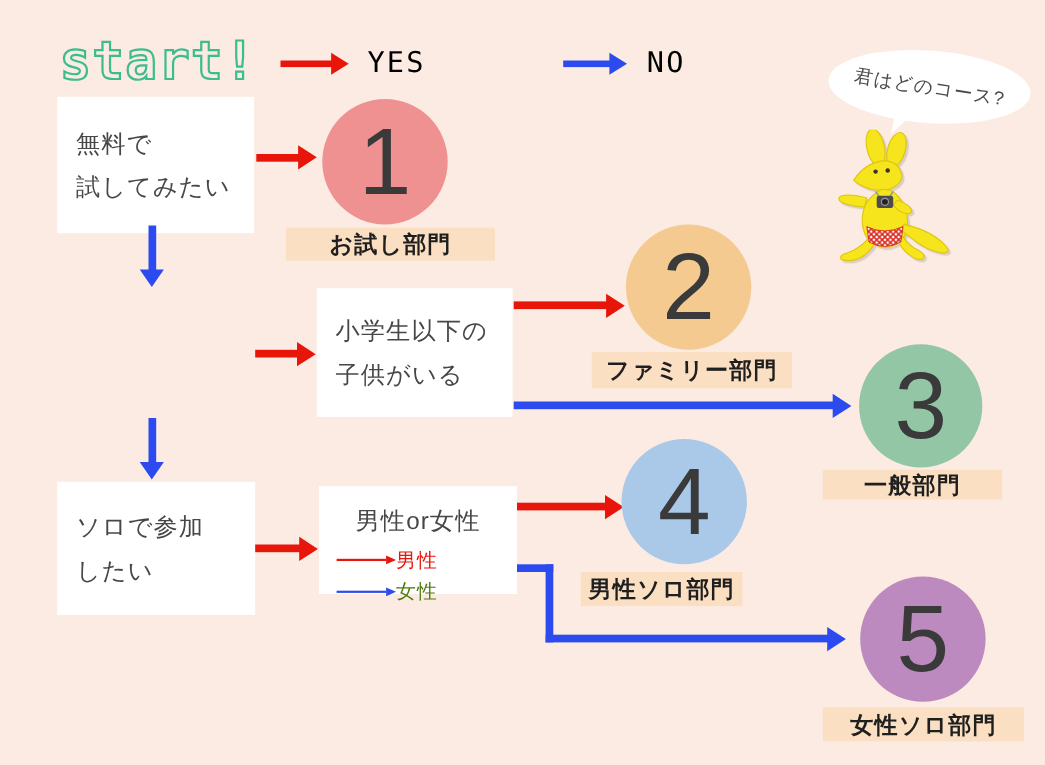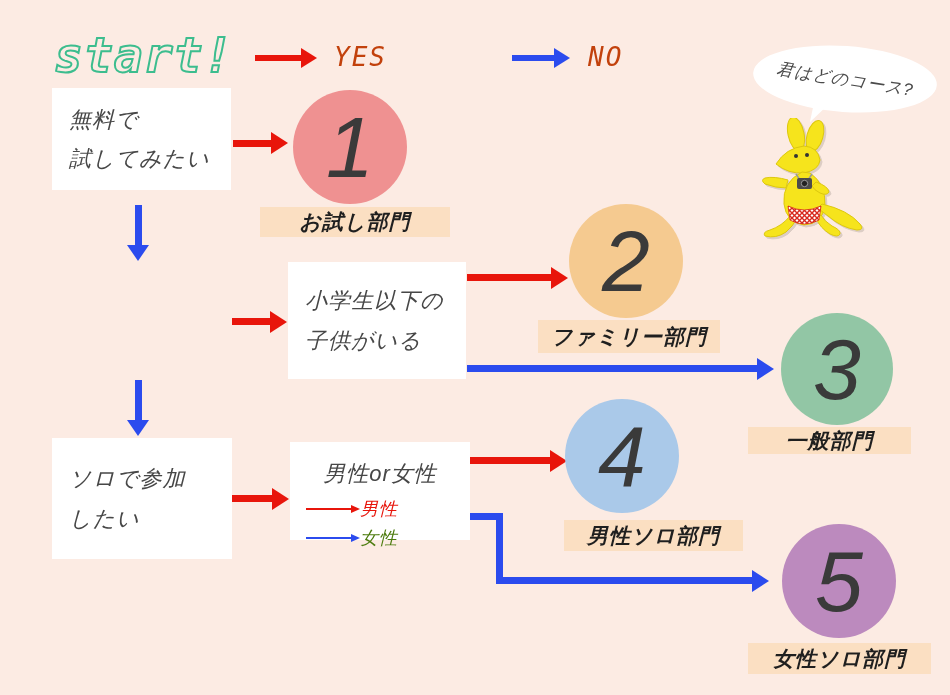--- a/index.html
+++ b/index.html
@@ -1,17 +1,17 @@
 <!DOCTYPE html>
 <html><head>
 <meta charset="utf-8">
 <style>
   html,body{margin:0;padding:0;}
   .canvas{position:relative;width:950px;height:695px;background:#fcebe3;overflow:hidden;
-          font-family:"Liberation Sans",sans-serif;font-style:italic;}
+          font-family:"Liberation Sans",sans-serif;}
   
   .qbox{position:absolute;background:#ffffff;box-sizing:border-box;color:#474747;
         font-size:22px;letter-spacing:1px;display:flex;flex-direction:column;
         justify-content:center;gap:16px;padding-left:17px;}
   .qline{line-height:1.05;white-space:nowrap;}
   .qbox-gender{position:absolute;background:#ffffff;box-sizing:border-box;color:#474747;
         padding-top:21px;font-size:22px;letter-spacing:1px;}
   .gender-title{text-align:center;line-height:1;}
   .gender-row{display:flex;align-items:center;margin-left:16px;height:22px;}
   .gender-row.first{margin-top:13px;}
@@ -39,21 +39,21 @@
   .tri-d{border-left:11px solid transparent;border-right:11px solid transparent;
          border-top:16px solid #2b4bee;}
   .mini-line{width:45px;height:2px;}
   .mini-tri{width:0;height:0;border-top:4px solid transparent;
          border-bottom:4px solid transparent;border-left:9px solid #000;}
   .mini-tri.red-t{border-left-color:#e8150b;}
   .mini-tri.blue-t{border-left-color:#2b4bee;}
   
   .start-svg{position:absolute;left:50px;top:22px;}
   .legend-label{position:absolute;font-family:"DejaVu Sans Mono",monospace;
-         font-size:26px;color:#c2410c;letter-spacing:2px;}
+         font-size:26px;color:#000000;letter-spacing:2px;}
   
   .bubble{position:absolute;background:#ffffff;border-radius:50%;display:flex;
           align-items:center;justify-content:center;transform:rotate(4deg);}
   .bubble-text{font-size:17px;color:#4a4a4a;letter-spacing:1px;transform:rotate(5deg);
           white-space:nowrap;}
   .bubble-tail{position:absolute;width:0;height:0;border-top:22px solid #ffffff;
           border-right:15px solid transparent;transform:rotate(12deg);}
   .mascot{position:absolute;filter:drop-shadow(2px 2px 0 rgba(160,150,140,.35));}
 </style>
 </head>
@@ -66,21 +66,21 @@
   </svg>
 
   <div class="line red-bg" style="left:255px;top:55px;width:48px;height:6px;"></div>
   <div class="tri tri-r-leg red-t" style="left:301px;top:48px;"></div>
   <div class="legend-label" style="left:334px;top:42px;">YES</div>
 
   <div class="line blue-bg" style="left:512px;top:55px;width:44px;height:6px;"></div>
   <div class="tri tri-r-leg blue-t" style="left:554px;top:48px;"></div>
   <div class="legend-label" style="left:588px;top:42px;">NO</div>
 
-  <div class="qbox" style="left:52px;top:88px;width:179px;height:102px;">
+  <div class="qbox" style="left:52px;top:88px;width:179px;height:124px;">
     <div class="qline">無料で</div>
     <div class="qline">試してみたい</div>
   </div>
 
 
   <div class="qbox" style="left:52px;top:438px;width:180px;height:121px;">
     <div class="qline">ソロで参加</div>
     <div class="qline">したい</div>
   </div>
 
@@ -144,21 +144,21 @@
   <div class="circle" style="left: 565px; top: 399px; width: 114px; height: 114px; background-color: rgb(170, 201, 233);">
     <span>4</span>
   </div>
   <div class="circle" style="left: 782px; top: 524px; width: 114px; height: 114px; background-color: rgb(188, 138, 190);">
     <span>5</span>
   </div>
 
   <div class="course-label" style="left:538px;top:320px;width:182px;height:33px;">ファミリー部門</div>
   <div class="course-label" style="left:260px;top:207px;width:190px;height:30px;">お試し部門</div>
   <div class="course-label" style="left:748px;top:427px;width:163px;height:27px;">一般部門</div>
-  <div class="course-label" style="left:564px;top:520px;width:179px;height:31px;">男性ソロ部門</div>
+  <div class="course-label" style="left:528px;top:520px;width:147px;height:31px;">男性ソロ部門</div>
   <div class="course-label" style="left:748px;top:643px;width:183px;height:31px;">女性ソロ部門</div>
 
   <div class="bubble" style="left:753px;top:46px;width:184px;height:66px;">
     <div class="bubble-text">君はどのコース?</div>
   </div>
   <div class="bubble-tail" style="left:812px;top:102px;"></div>
 
   <svg class="mascot" style="left:752px;top:118px;" width="120" height="132" viewBox="0 0 120 132">
     <defs>
       <pattern id="kcheck" width="5" height="5" patternUnits="userSpaceOnUse">

